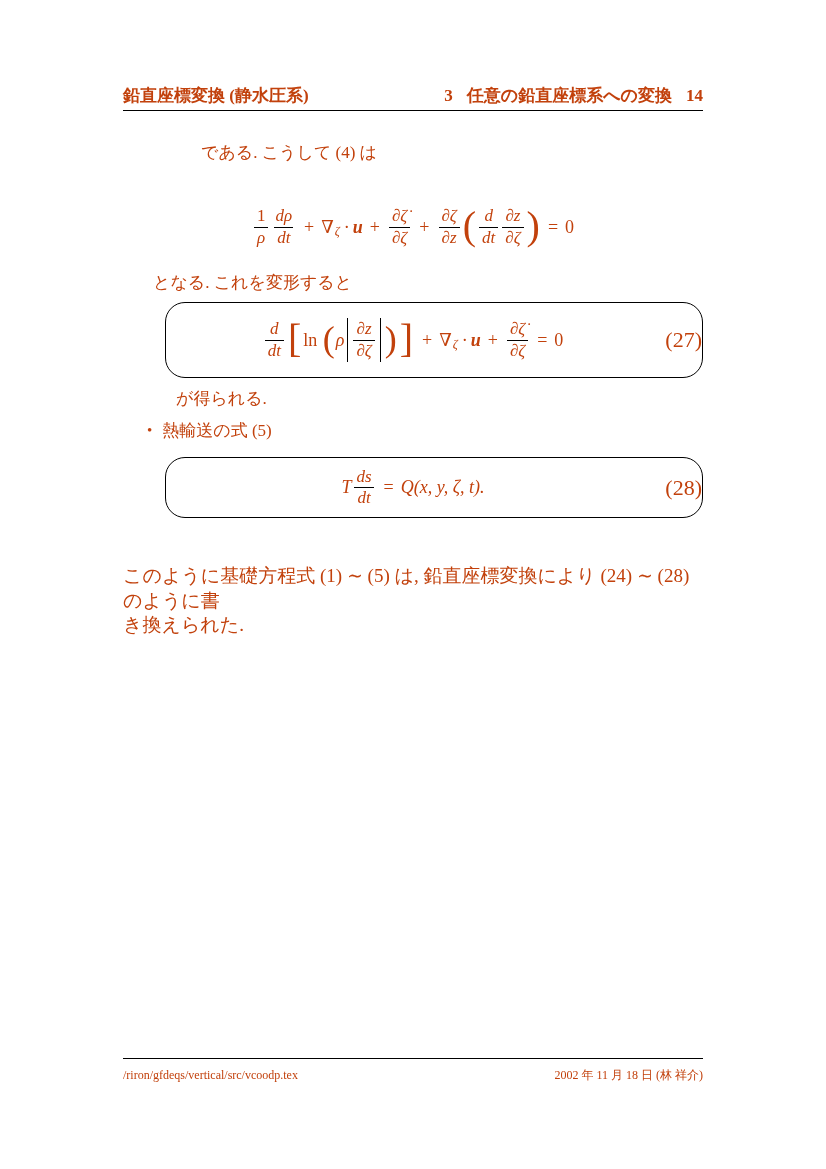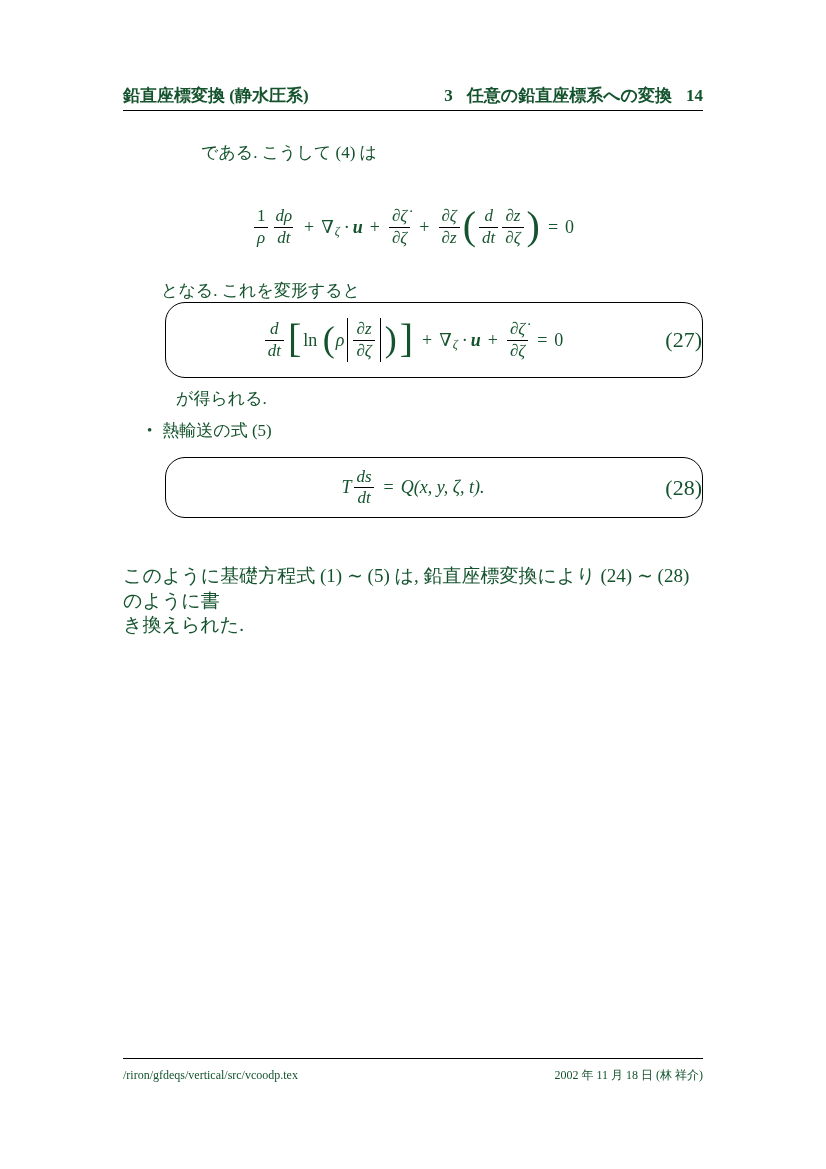--- a/index.html
+++ b/index.html
@@ -1,35 +1,35 @@
 <!DOCTYPE html>
 <html><head>
 <meta charset="utf-8">
 <style>
   html,body{margin:0;padding:0;background:#fff;}
   .page{
-    position:relative;width:826px;height:1169px;background:#ffffff;color:#14532d;
+    position:relative;width:826px;height:1169px;background:#ffffff;color:#c2410c;
     font-family:"Liberation Serif","DejaVu Serif",serif;overflow:hidden;
   }
   
   .header{
     position:absolute;left:123px;top:86px;width:580px;
     display:flex;justify-content:space-between;align-items:baseline;
     font-weight:bold;font-size:17px;line-height:20px;
   }
   .header .hright{display:flex;align-items:baseline;}
   .header .sec-no{margin-right:14px;}
   .header .sec-title{margin-right:14px;}
   .rule{position:absolute;left:123px;width:580px;height:1px;background:#000;}
   .header-rule{top:110px;}
   .footer-rule{top:1058px;}
   
   .t{position:absolute;font-size:17px;line-height:21px;white-space:nowrap;}
   .t1{left:161px;top:142px;margin-left:40px;}
-  .t2{left:161px;top:272px;margin-top:8px;}
+  .t2{left:153px;top:272px;}
   .t3{left:176px;top:388px;}
   .bullet-row{position:absolute;left:147px;top:420px;font-size:17px;line-height:21px;display:flex;align-items:center;}
   .bullet-marker{font-size:15px;margin-right:10px;}
   .para{position:absolute;left:123px;top:564px;width:584px;font-size:19px;line-height:24.5px;}
   
   .eqrow{
     position:absolute;display:flex;align-items:center;justify-content:center;
     font-size:18px;font-family:"Liberation Serif","DejaVu Serif",serif;
   }
   .eq1{left:123px;top:196px;width:580px;height:62px;}

